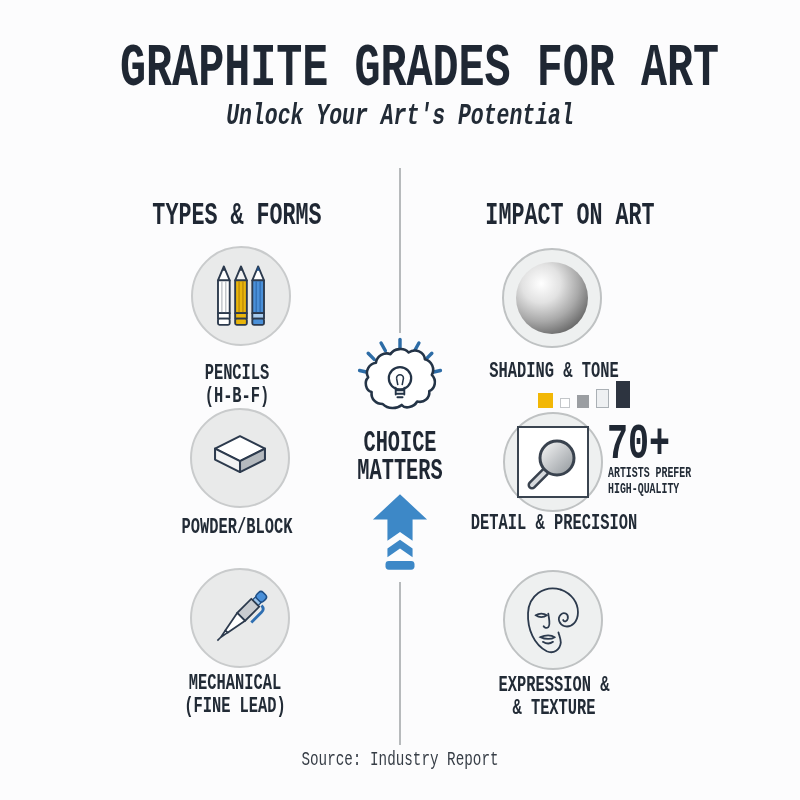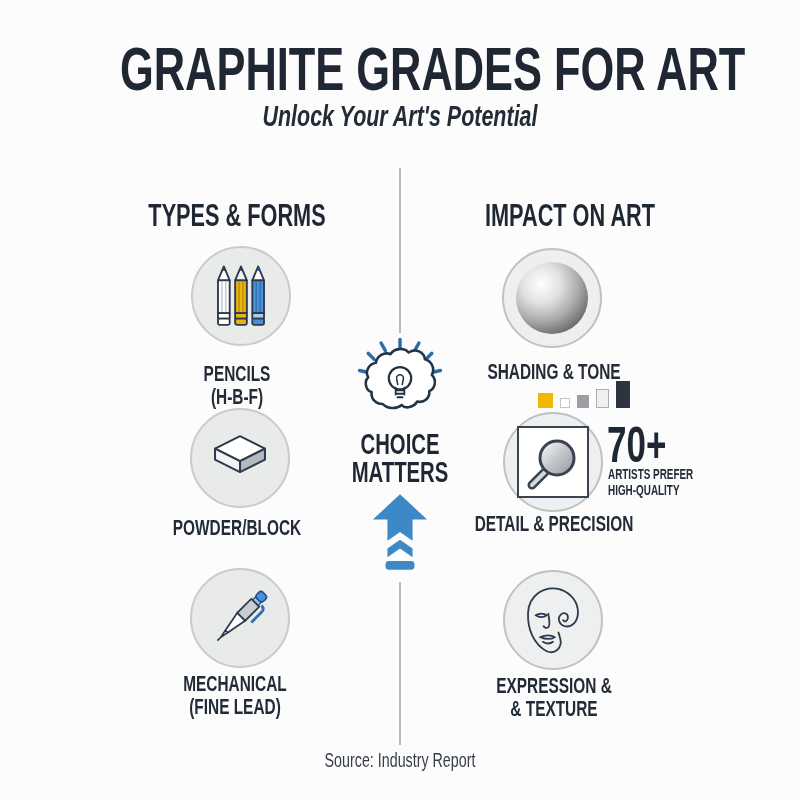--- a/index.html
+++ b/index.html
@@ -1,17 +1,17 @@
 <!DOCTYPE html>
 <html><head>
 <meta charset="utf-8">
 <style>
   html,body{margin:0;padding:0;}
   .canvas{position:relative;width:800px;height:800px;background:#fcfcfd;overflow:hidden;
-          font-family:Liberation Sans, sans-serif;color:#222b36;}
+          font-family:Liberation Mono, monospace;color:#222b36;}
   .abs{position:absolute;}
   .cond{font-weight:bold;white-space:nowrap;transform:scaleX(0.70);transform-origin:50% 50%;
         letter-spacing:0;display:block;text-align:center;}
   .title{font-size:62px;line-height:1;color:#1f2733;}
   .subtitle{font-style:italic;font-weight:bold;font-size:29px;transform:scaleX(0.74);color:#222b36;}
   .colhead{font-size:31px;color:#1f2733;}
   .itemlabel{font-size:22px;line-height:23px;color:#222b36;}
   .centerlabel{font-size:29px;line-height:28px;color:#1f2733;}
   .footer-text{font-weight:normal;font-size:21px;color:#363d46;transform:scaleX(0.68);}
   .circle{position:absolute;width:100px;height:100px;border-radius:50%;

